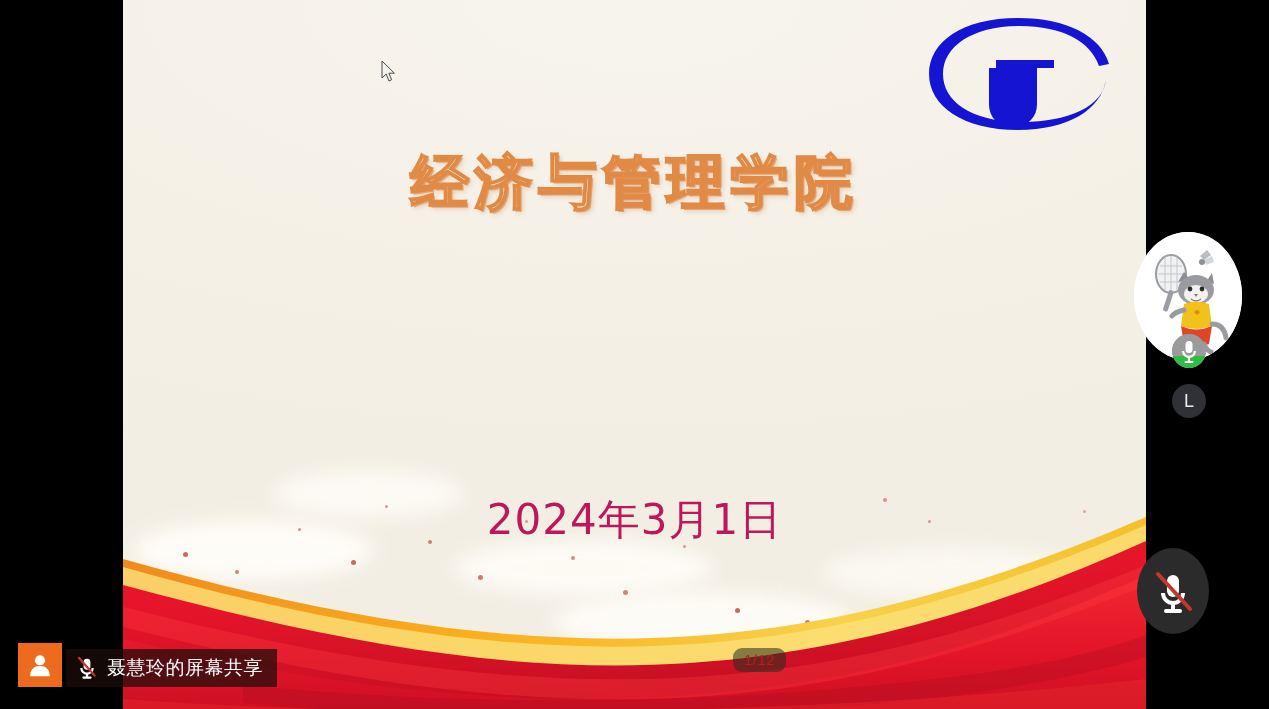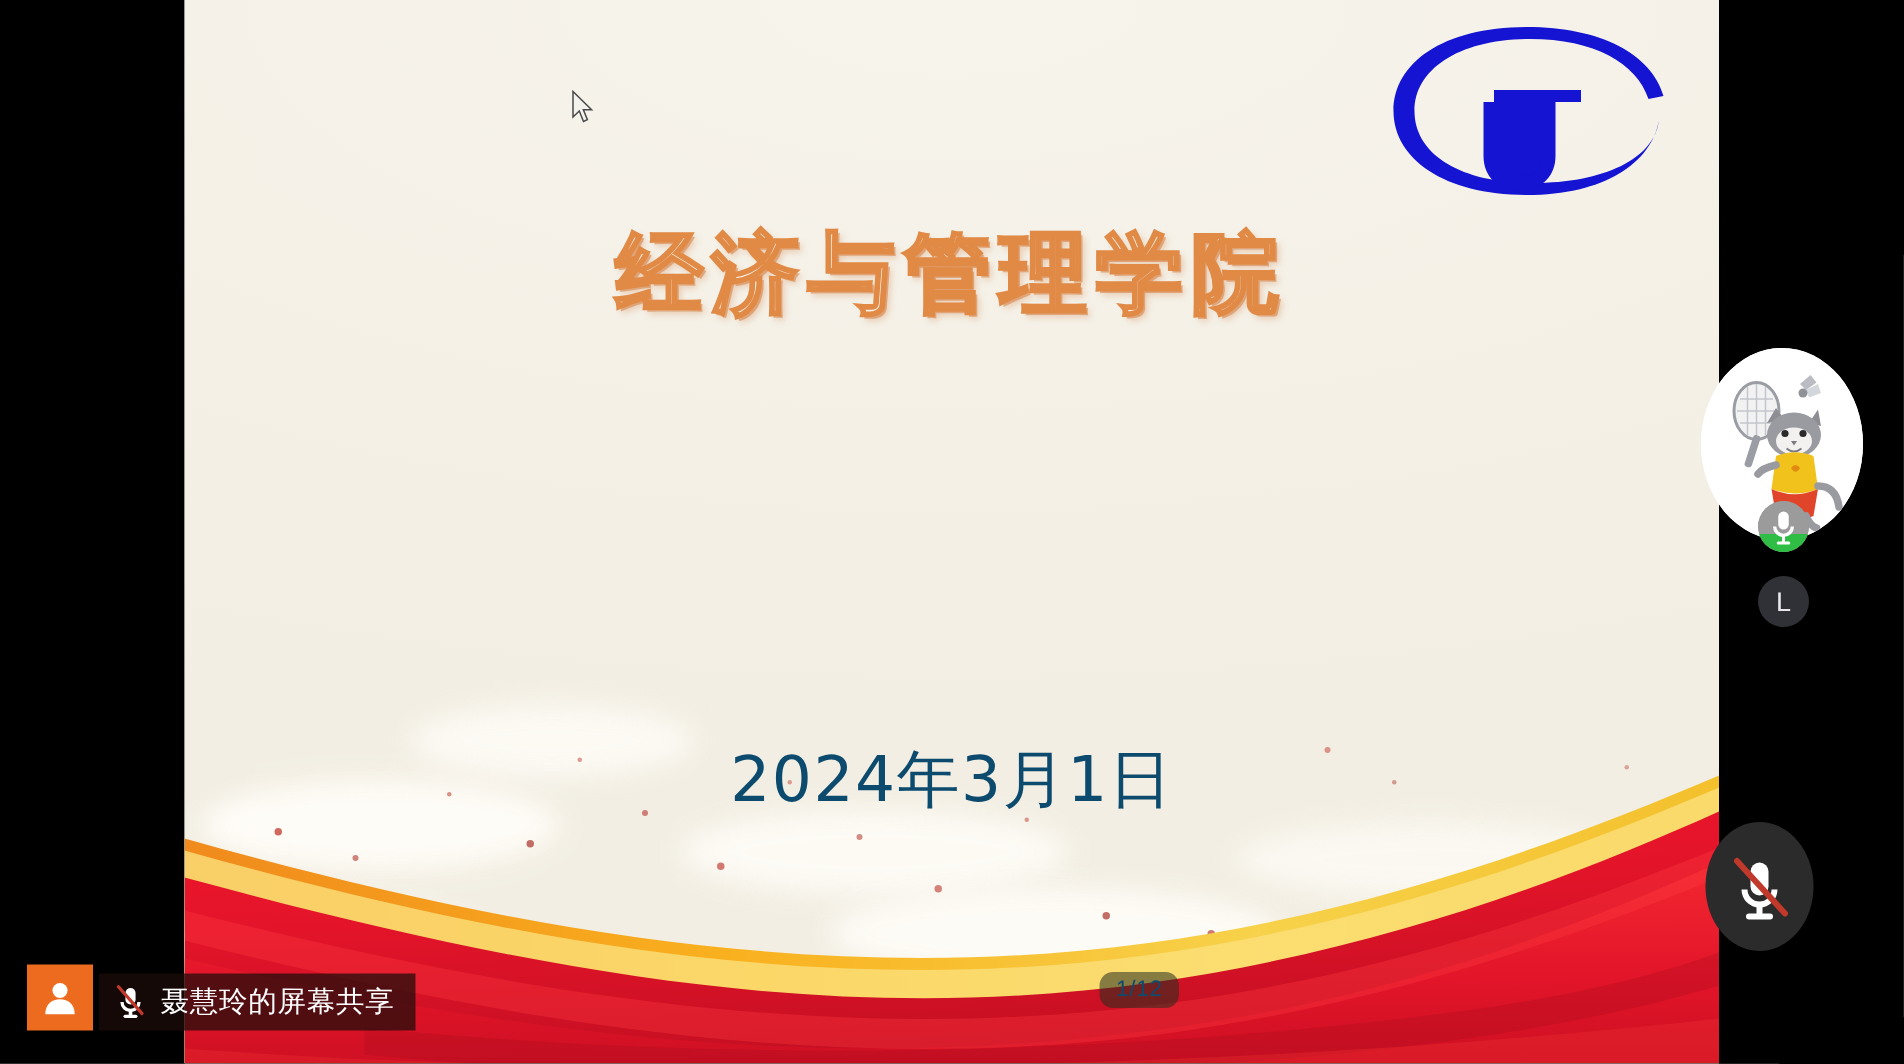--- a/index.html
+++ b/index.html
@@ -42,33 +42,33 @@
     text-shadow:
        2px 2px 0 rgba(214,126,63,.55),
        3px 3px 5px rgba(205,120,60,.35);
     letter-spacing:2px;white-space:nowrap;
   }
   #title-1{top:144px;font-size:58px;letter-spacing:6px;}
   #title-2{top:278px;font-size:72px;letter-spacing:0px;}
 
   #date-line{
     position:absolute;left:0;top:492px;width:100%;text-align:center;
-    font-size:42px;color:#0c4a6e;letter-spacing:1px;
+    font-size:42px;color:#be185d;letter-spacing:1px;
     font-family:"DejaVu Sans","Liberation Sans",sans-serif;
   }
 
   
   #ribbon{position:absolute;left:0;bottom:0;width:100%;height:220px;}
 
   
   #page-indicator{
     position:absolute;left:610px;top:648px;
     padding:3px 11px;border-radius:9px;
     background:rgba(38,46,30,.55);
-    color:#0c4a6e;font-size:15px;line-height:18px;
+    color:#b91c1c;font-size:15px;line-height:18px;
     letter-spacing:.5px;
   }
 
   
   #share-banner{
     position:absolute;left:18px;top:643px;height:44px;
     display:flex;align-items:flex-end;
   }
   #share-avatar{
     width:44px;height:44px;background:#ec6b1e;

